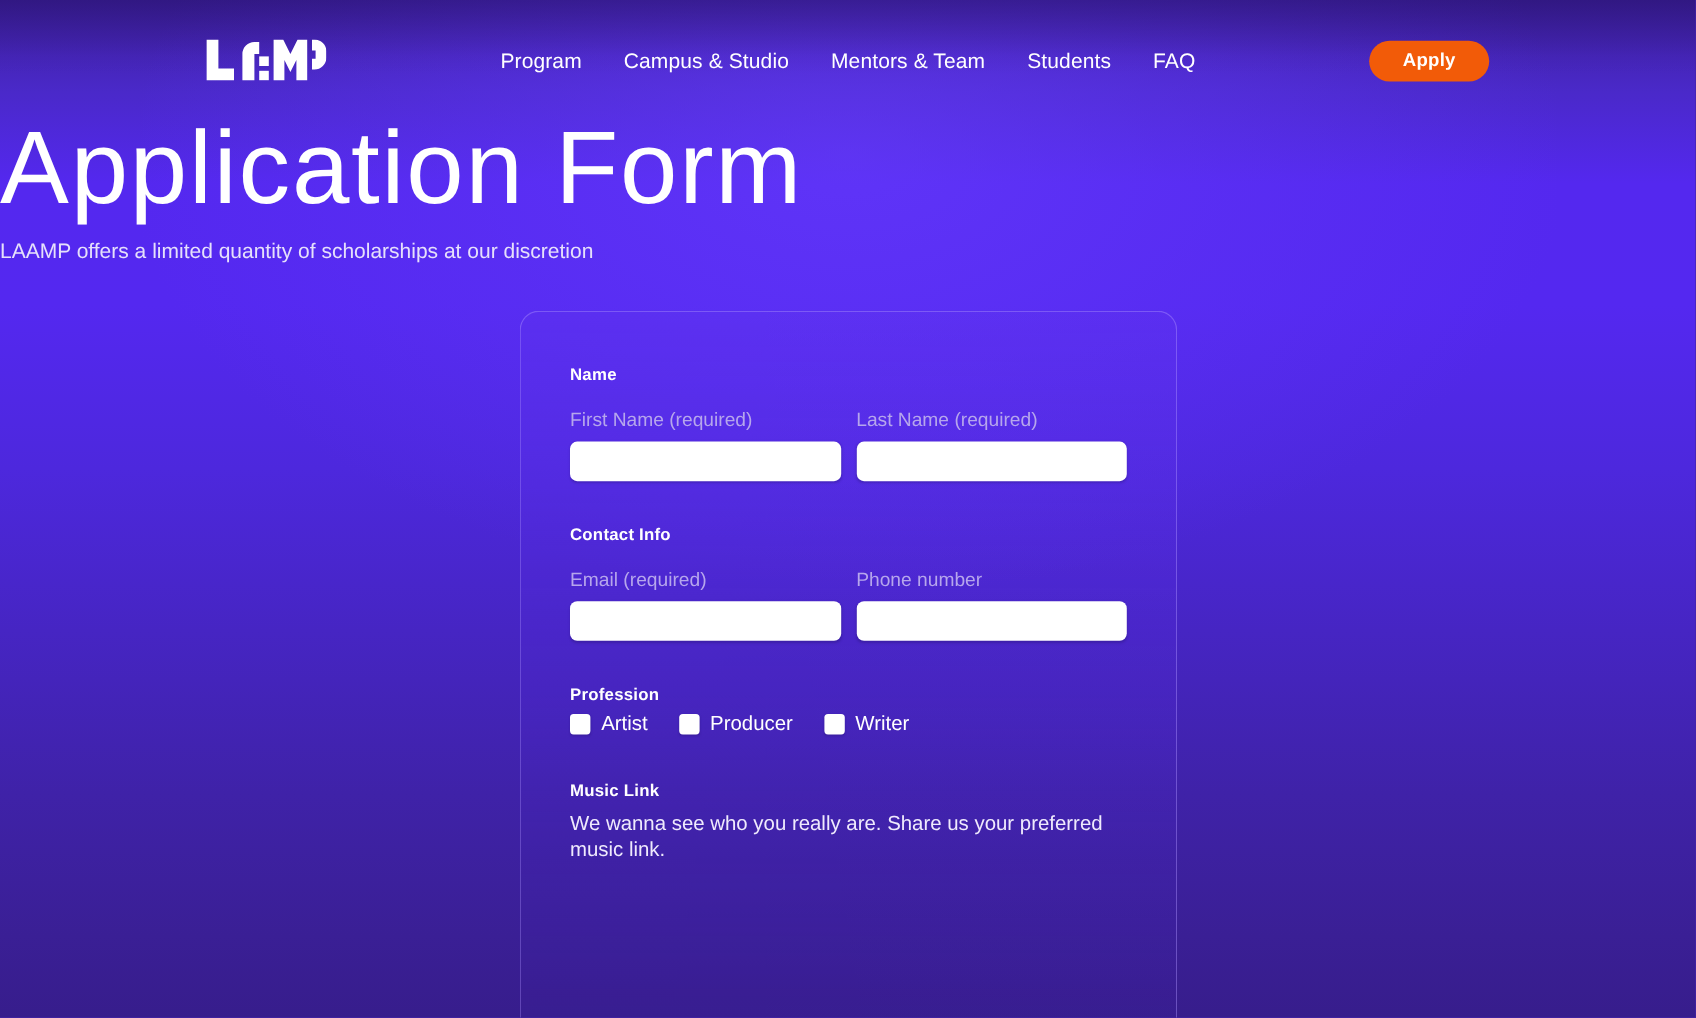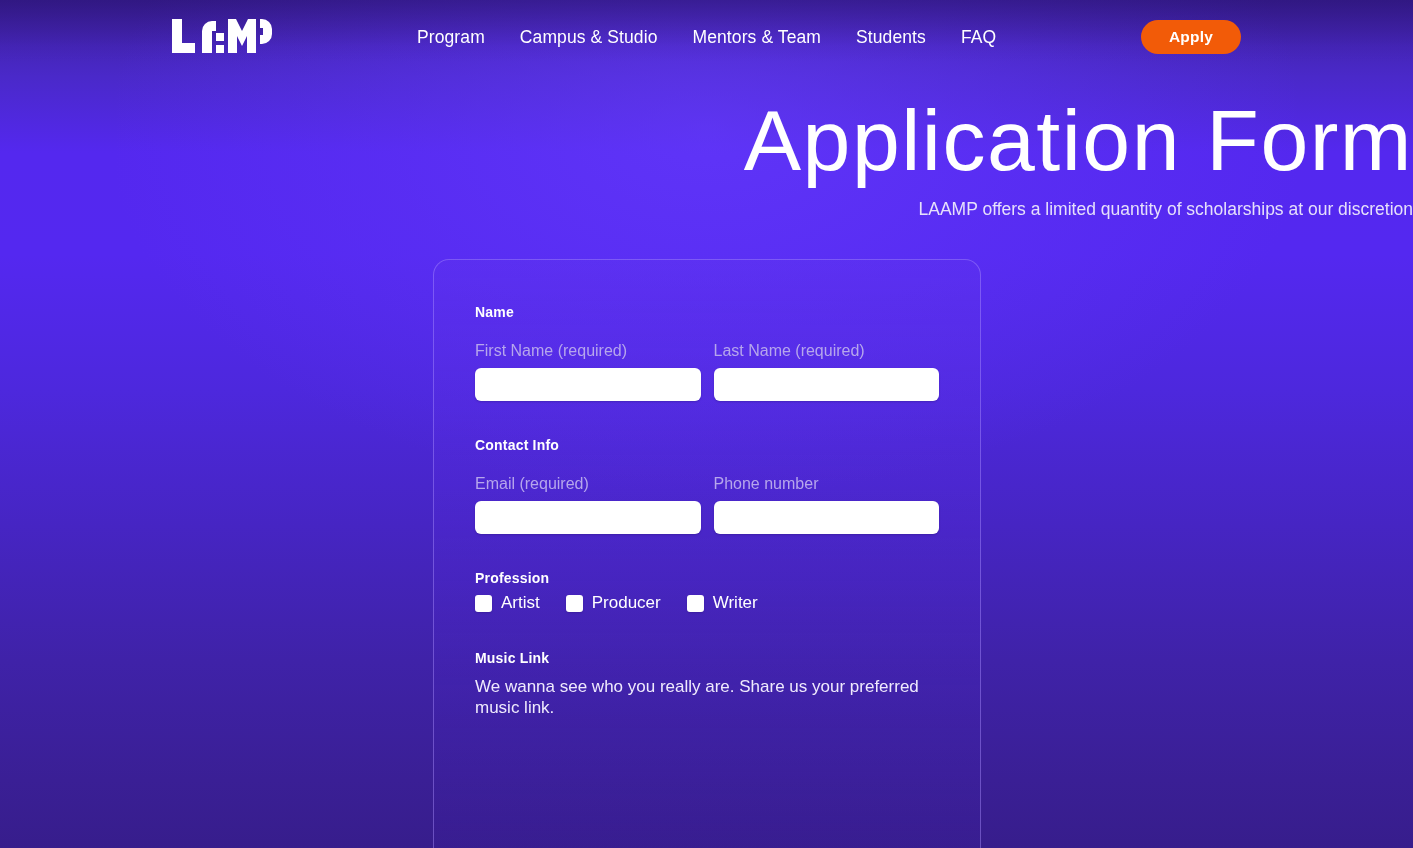--- a/index.html
+++ b/index.html
@@ -56,21 +56,21 @@
         rgba(46,21,122,0.34) 38%,
         rgba(56,26,150,0.10) 75%,
         rgba(60,28,160,0) 100%);
     z-index: 2;
     pointer-events: none;
   }
 
   
   .header {
     position: absolute;
-    left: 0; right: 0; top: 4px;
+    left: 0; right: 0; top: 18px;
     height: 66px;
     z-index: 10;
     display: flex;
     align-items: center;
   }
 
   .logo {
     position: absolute;
     left: 172px;
     top: 15px;
@@ -117,22 +117,21 @@
     align-items: center;
     justify-content: center;
   }
 
   
   .hero {
     position: absolute;
     left: 0; right: 0;
     top: 88px;
     z-index: 5;
-    text-align: right;
-    padding-left: 17px;
+    text-align: left;
   }
   .hero-title {
     color: #ffffff;
     font-size: 86px;
     font-weight: 300;
     letter-spacing: 1.5px;
     line-height: 104px;
     white-space: nowrap;
   }
   .hero-sub {

